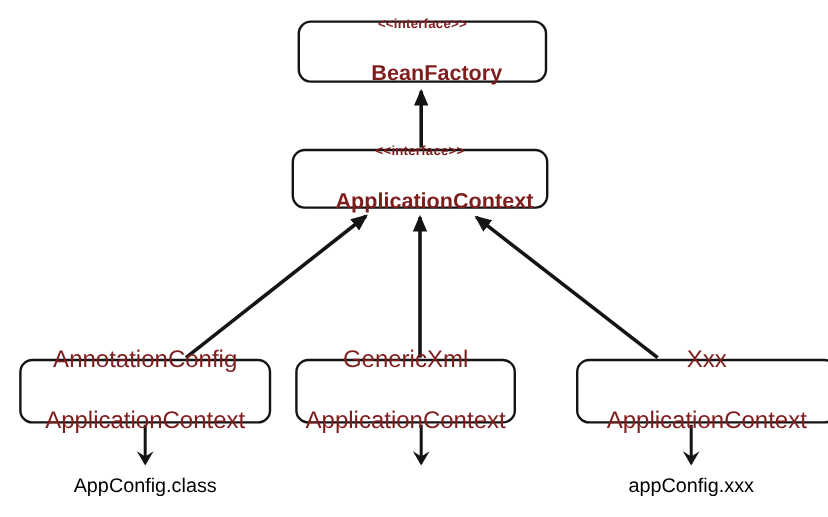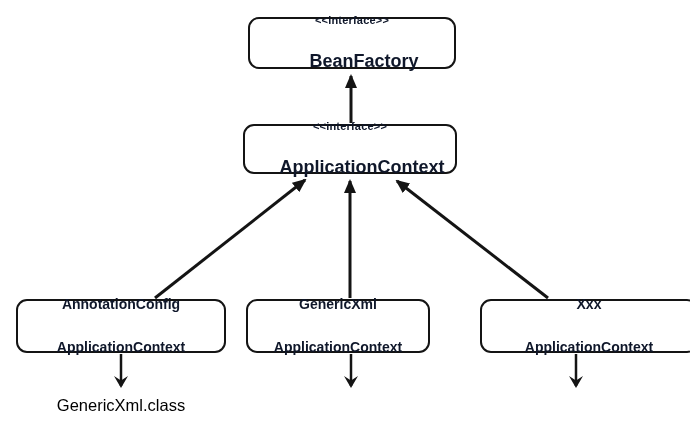--- a/index.html
+++ b/index.html
@@ -26,38 +26,38 @@
     position: absolute;
     box-sizing: border-box;
     background: #ffffff;
     border: 2.5px solid #141414;
     border-radius: 11px;
     display: flex;
     flex-direction: column;
     align-items: center;
     justify-content: center;
     text-align: left;
-    color: #0f172a;
+    color: #7f1d1d;
     gap: 24px;
   }
   .stereotype {
     font-size: 11px;
     font-weight: bold;
     letter-spacing: 0.2px;
     line-height: 1.15;
   }
   .class-name {
     font-size: 18px;
     font-weight: bold;
     line-height: 1.15;
     margin-left: 24px;
   }
   .class-name-2line {
-    font-size: 14px;
-    font-weight: bold;
+    font-size: 20px;
+    font-weight: normal;
     line-height: 1.35;
   }
   .artifact-label {
     position: absolute;
     width: 220px;
     text-align: center;
     font-size: 16.5px;
     font-weight: normal;
     color: #000000;
   }
@@ -113,17 +113,18 @@
   <div class="uml-box" style="left:246px; top:299px; width:184px; height:54px;">
     <div class="class-name-2line">GenericXml</div>
     <div class="class-name-2line">ApplicationContext</div>
   </div>
 
   <div class="uml-box" style="left:480px; top:299px; width:218px; height:54px;">
     <div class="class-name-2line">Xxx</div>
     <div class="class-name-2line">ApplicationContext</div>
   </div>
 
-  <div class="artifact-label" style="left:11px; top:396px;">GenericXml.class</div>
+  <div class="artifact-label" style="left:11px; top:396px;">AppConfig.class</div>
 
 
+  <div class="artifact-label" style="left:466px; top:396px;">appConfig.xxx</div>
 
 </div>
 
 </body></html>

